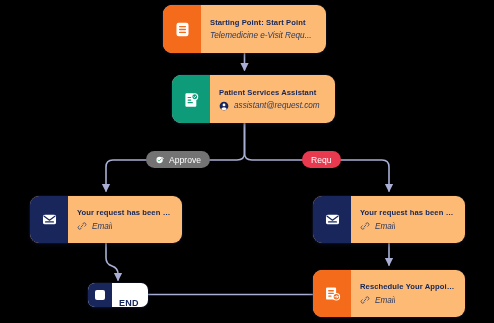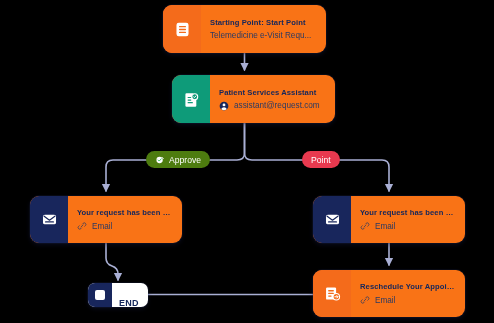--- a/index.html
+++ b/index.html
@@ -21,21 +21,21 @@
     width: 494px;
     height: 323px;
     pointer-events: none;
   }
 
   
   .node {
     position: absolute;
     display: flex;
     align-items: stretch;
-    background: #f97316;
+    background: #fdba74;
     border-radius: 9px;
     box-shadow: 0 2px 5px rgba(20,24,60,0.45), 0 0 0 1px rgba(40,48,92,0.18);
     overflow: hidden;
     z-index: 3;
   }
   .node .iconpad {
     width: 38px;
     min-width: 38px;
     display: flex;
     align-items: center;
@@ -62,21 +62,21 @@
   .node .sub {
     font-size: 8.2px;
     color: #2b3a63;
     white-space: nowrap;
     overflow: hidden;
     text-overflow: ellipsis;
     display: flex;
     align-items: center;
     gap: 5px;
   }
-  .node .sub .subtext { overflow: hidden; text-overflow: ellipsis; }
+  .node .sub .subtext { overflow: hidden; text-overflow: ellipsis; font-style: italic; }
 
   .pad-orange { background: #F46B1B; }
   .pad-green  { background: #0E9B79; }
   .pad-navy   { background: #18265C; }
 
   
   #node-start      { left: 163px; top: 5px;   width: 163px; height: 48px; }
   #node-assistant  { left: 172px; top: 75px;  width: 163px; height: 48px; }
   #node-approved   { left: 30px;  top: 196px; width: 152px; height: 47px; }
   #node-denied     { left: 313px; top: 196px; width: 152px; height: 47px; }
@@ -125,21 +125,21 @@
     align-items: center;
     gap: 4px;
     height: 17px;
     padding: 0 9px;
     border-radius: 9px;
     font-size: 8.6px;
     color: #ffffff;
     z-index: 5;
     white-space: nowrap;
   }
-  #pill-approve { left: 146px; top: 151px; background: #4d7c0f; }
+  #pill-approve { left: 146px; top: 151px; background: #737373; }
   #pill-deny    { left: 302px; top: 151px; background: #E8394F; }
 
   .icon-svg { display: block; }
 </style>
 </head>
 <body>
 
 <div id="canvas">
 
   <svg id="edges" viewBox="0 0 494 323" width="494" height="323">
@@ -212,21 +212,21 @@
       <svg class="icon-svg" width="10" height="10" viewBox="0 0 24 24">
         <circle cx="11" cy="12" r="7.6" fill="#ffffff"></circle>
         <path d="M7.7 12.1l2.4 2.4 5-5.4" stroke="#1EB256" stroke-width="2" fill="none" stroke-linecap="round" stroke-linejoin="round"></path>
         <path d="M16.8 5.4l3.4 3.4" stroke="#ffffff" stroke-width="2" stroke-linecap="round"></path>
       </svg>
     </span>
     <span>Approve</span>
   </div>
 
   <div class="pill" id="pill-deny">
-    <span>Point</span>
+    <span>Requ</span>
   </div>
 
   <div class="node" id="node-approved">
     <div class="iconpad pad-navy">
       <svg class="icon-svg" width="17" height="17" viewBox="0 0 24 24" fill="none">
         <rect x="2.8" y="5.2" width="18.4" height="13.6" rx="2.6" fill="#ffffff"></rect>
         <path d="M4.4 7.4 L12 13 L19.6 7.4" stroke="#18265C" stroke-width="1.7" stroke-linecap="round" stroke-linejoin="round" fill="none"></path>
         <rect x="5.6" y="14.4" width="12.8" height="2" rx="1" fill="#18265C"></rect>
       </svg>
     </div>

